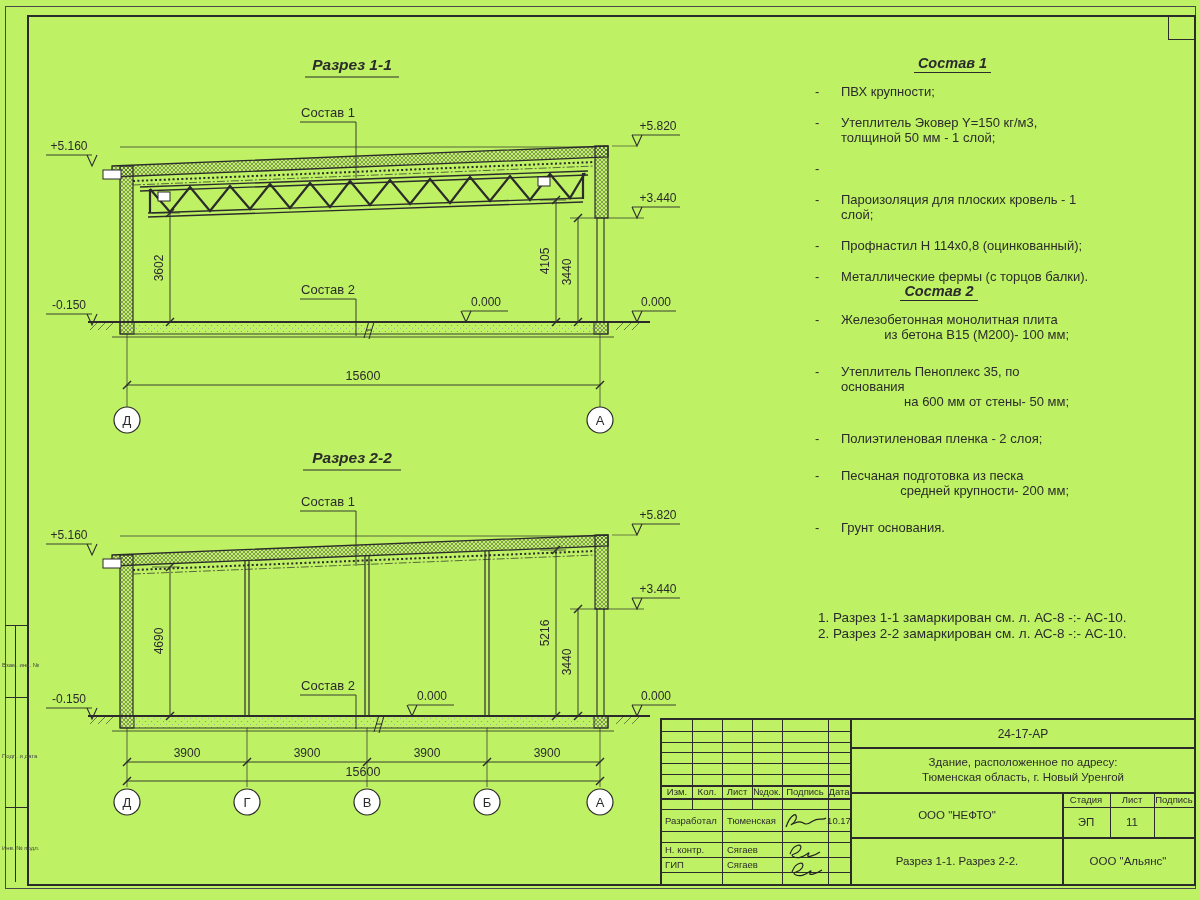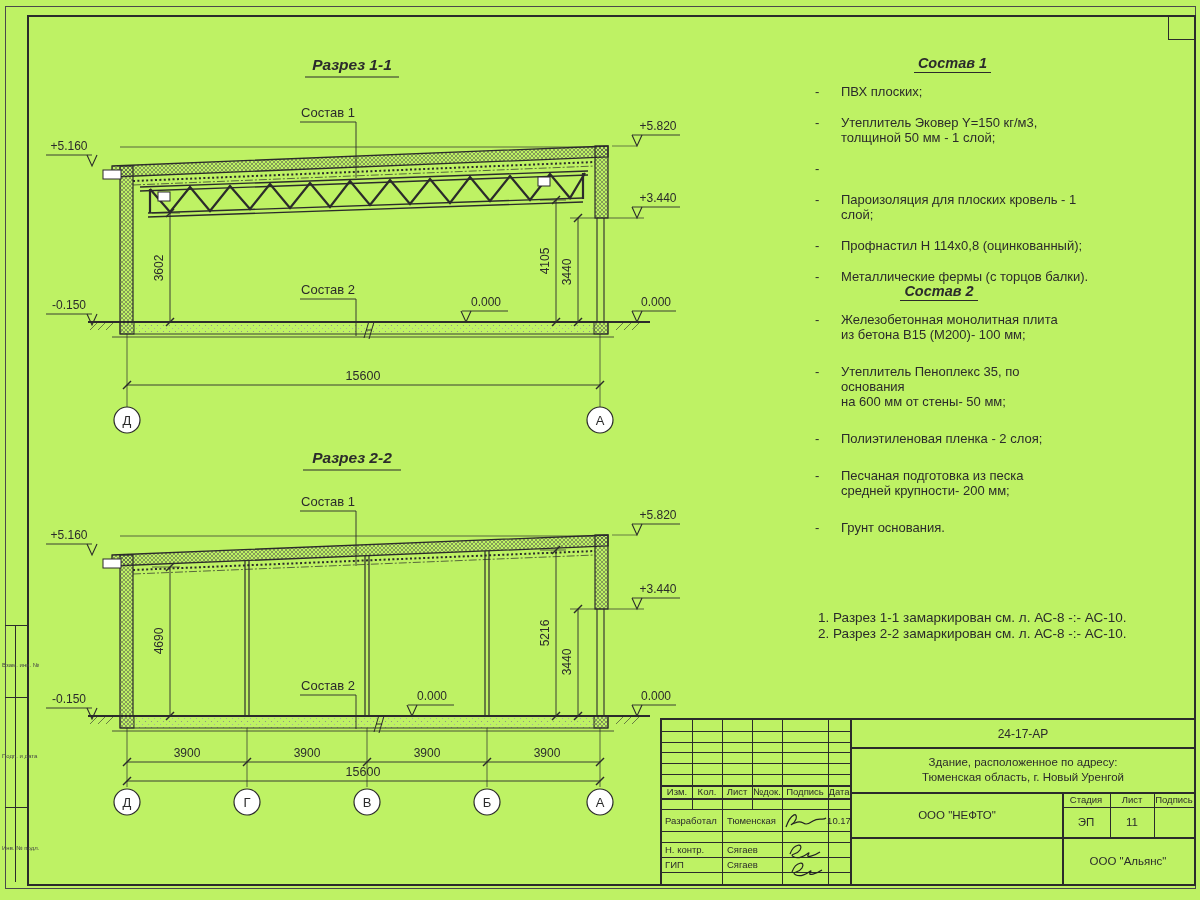--- a/index.html
+++ b/index.html
@@ -12,21 +12,21 @@
   .vline{background:#2b2b2b;}
   .hline{background:#2b2b2b;}
   .stamp-cell-label{transform:rotate(-90deg);transform-origin:center;font-size:6px;color:#444;white-space:nowrap;}
   svg text{fill:#2b2b2b;}
   .heading{font-style:italic;font-weight:bold;font-size:14.5px;text-align:center;}
   .heading span{border-bottom:1.3px solid #2b2b2b;padding:0 4px 1px 4px;}
   .list{margin-top:13px;}
   .li{display:flex;margin-bottom:16px;font-size:13px;line-height:15px;}
   .li .dash{width:26px;flex:0 0 26px;padding-left:10px;}
   .s2li{margin-bottom:22px;}
-  .mrow{display:flex;justify-content:flex-start;padding-right:4px;}
+  .mrow{display:flex;justify-content:flex-end;padding-right:4px;}
   .notes{font-size:13.5px;line-height:15.5px;}
   
   #tb{left:660px;top:718px;width:532px;height:164px;border:2px solid #2b2b2b;font-size:9.5px;}
   #tb .cell{position:absolute;display:flex;align-items:center;justify-content:center;text-align:center;}
   #tb .left{justify-content:flex-start;padding-left:3px;}
   #tb .ln{position:absolute;background:#2b2b2b;}
 </style>
 </head>
 <body>
 
@@ -274,21 +274,21 @@
         <text x="432" y="700" font-size="12" text-anchor="middle" stroke="none">0.000</text>
       </g>
     </g>
   </svg>
 
   <div class="abs" style="left:805px;top:55px;width:295px;">
     <div class="heading"><span>Состав 1</span></div>
     <div class="list">
       <div class="li">
           <span class="dash">-</span>
-          <div><span>ПВХ плоских;</span></div>
+          <div><span>ПВХ крупности;</span></div>
         </div>
       <div class="li">
           <span class="dash">-</span>
           <div>
             <div>Утеплитель Эковер Y=150 кг/м3,</div>
             <div>толщиной 50 мм - 1 слой;</div>
           </div>
         </div>
       <div class="li">
           <span class="dash">-</span>
@@ -414,16 +414,17 @@
       <div>Здание, расположенное по адресу:</div>
       <div>Тюменская область, г. Новый Уренгой</div>
     </div>
     <div class="cell" style="left:190px;top:72px;width:210px;height:45px;font-size:11.5px;">ООО "НЕФТО"</div>
     <div class="cell" style="left:400px;top:72px;width:48px;height:15px;">Стадия</div>
     <div class="cell" style="left:448px;top:72px;width:44px;height:15px;">Лист</div>
     <div class="cell" style="left:492px;top:72px;width:40px;height:15px;">Подпись</div>
     <div class="cell" style="left:400px;top:87px;width:48px;height:30px;font-size:11.5px;">ЭП</div>
     <div class="cell" style="left:448px;top:87px;width:44px;height:30px;font-size:11.5px;">11</div>
     <div class="cell" style="left:492px;top:87px;width:40px;height:30px;font-size:11.5px;"></div>
+    <div class="cell" style="left:190px;top:117px;width:210px;height:47px;font-size:11.5px;">Разрез 1-1. Разрез 2-2.</div>
     <div class="cell" style="left:400px;top:117px;width:132px;height:47px;font-size:11.5px;">ООО "Альянс"</div>
   </div>
 
 </div>
 
 </body></html>

